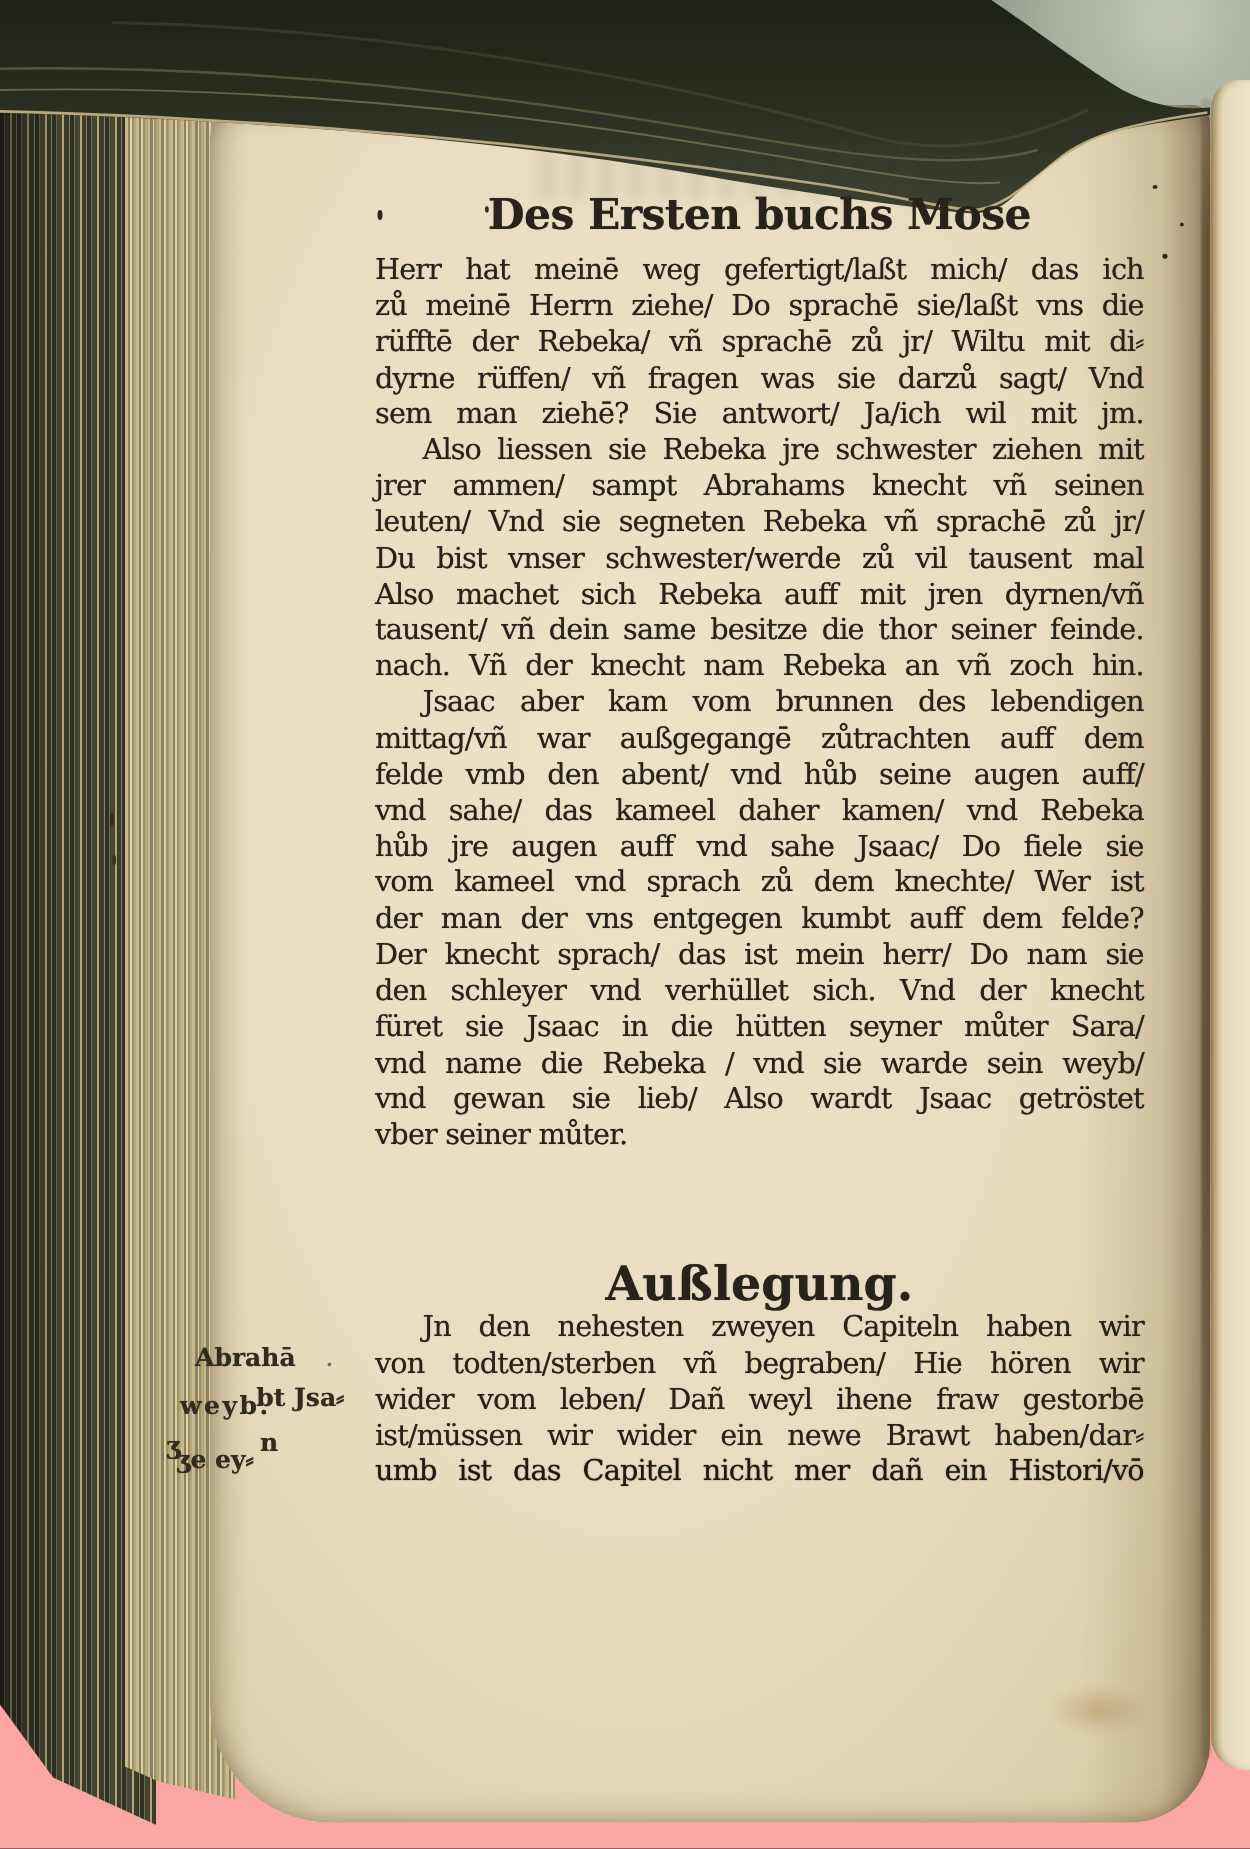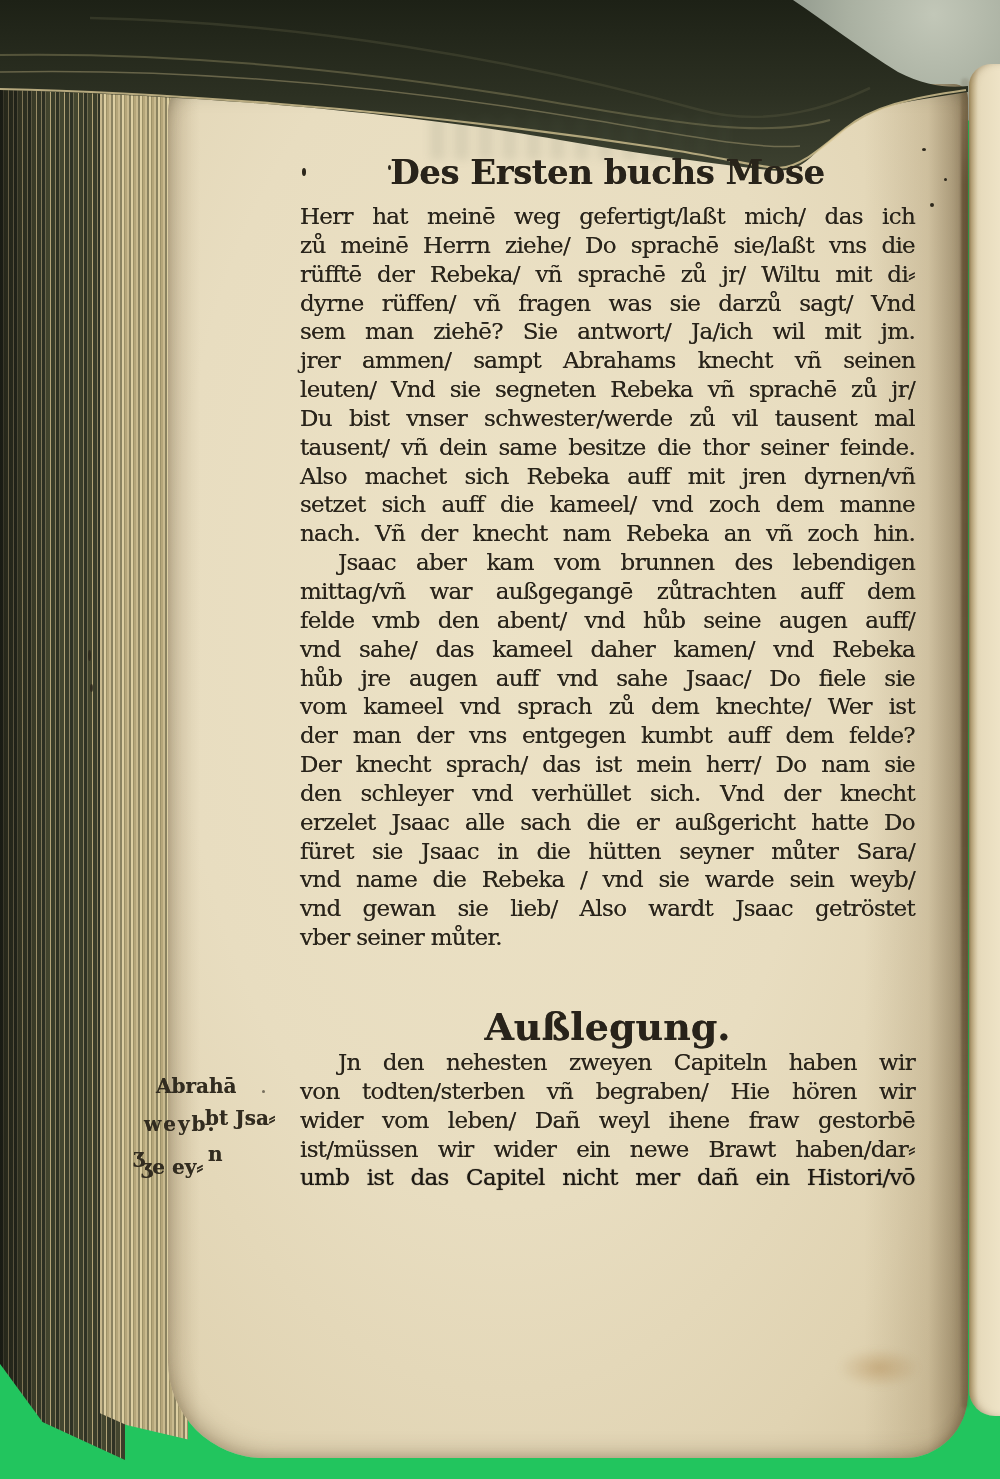--- a/index.html
+++ b/index.html
@@ -1,17 +1,17 @@
 <!DOCTYPE html>
 <html><head>
 <meta charset="utf-8">
 <style>
   html,body{margin:0;padding:0;background:#000;}
   .scene{position:relative;width:1000px;height:1479px;overflow:hidden;
-         background:#22c55e;font-family:"DejaVu Serif", serif;}
+         background:#fca5a5;font-family:"DejaVu Serif", serif;}
 
   
   .edge-left-outer{position:absolute;left:0;top:0;width:125px;height:1460px;z-index:1;
     background:
       linear-gradient(90deg, rgba(8,8,6,.55) 0, rgba(8,8,6,0) 40%),
       repeating-linear-gradient(90deg,
         #2f3224 0 3px,#6f6b4f 3px 4px,#44462f 4px 8px,
         #b3a478 8px 9.5px,#3a3d2a 9.5px 13px,#8a8160 13px 14px);
     clip-path:polygon(0 0,100% 0,100% 100%,34% 97.4%,0 93.4%);}
   .edge-left-inner{position:absolute;left:100px;top:0;width:88px;height:1460px;z-index:1;
@@ -137,37 +137,36 @@
   <div class="speck sp8"></div>
 
   <div class="header ink">Des Ersten buchs Mose</div>
 
   <div class="textcol">
     <div class="line ink">Herr hat meinē weg gefertigt/laßt mich/ das ich</div>
     <div class="line ink">zů meinē Herrn ziehe/ Do sprachē sie/laßt vns die</div>
     <div class="line ink">rüfftē der Rebeka/ vñ sprachē zů jr/ Wiltu mit di⸗</div>
     <div class="line ink">dyrne rüffen/ vñ fragen was sie darzů sagt/ Vnd</div>
     <div class="line ink">sem man ziehē? Sie antwort/ Ja/ich wil mit jm.</div>
+    <div class="line ink ind">Also liessen sie Rebeka jre schwester ziehen mit</div>
     <div class="line ink">jrer ammen/ sampt Abrahams knecht vñ seinen</div>
     <div class="line ink">leuten/ Vnd sie segneten Rebeka vñ sprachē zů jr/</div>
     <div class="line ink">Du bist vnser schwester/werde zů vil tausent mal</div>
+    <div class="line ink">Also machet sich Rebeka auff mit jren dyrnen/vñ</div>
     <div class="line ink">tausent/ vñ dein same besitze die thor seiner feinde.</div>
-    <div class="line ink">Also machet sich Rebeka auff mit jren dyrnen/vñ</div>
-    <div class="line ink">setzet sich auff die kameel/ vnd zoch dem manne</div>
     <div class="line ink">nach. Vñ der knecht nam Rebeka an vñ zoch hin.</div>
     <div class="line ink ind">Jsaac aber kam vom brunnen des lebendigen</div>
     <div class="line ink">mittag/vñ war außgegangē zůtrachten auff dem</div>
     <div class="line ink">felde vmb den abent/ vnd hůb seine augen auff/</div>
     <div class="line ink">vnd sahe/ das kameel daher kamen/ vnd Rebeka</div>
     <div class="line ink">hůb jre augen auff vnd sahe Jsaac/ Do fiele sie</div>
     <div class="line ink">vom kameel vnd sprach zů dem knechte/ Wer ist</div>
     <div class="line ink">der man der vns entgegen kumbt auff dem felde?</div>
     <div class="line ink">Der knecht sprach/ das ist mein herr/ Do nam sie</div>
     <div class="line ink">den schleyer vnd verhüllet sich. Vnd der knecht</div>
-    <div class="line ink">erzelet Jsaac alle sach die er außgericht hatte Do</div>
     <div class="line ink">füret sie Jsaac in die hütten seyner můter Sara/</div>
     <div class="line ink">vnd name die Rebeka / vnd sie warde sein weyb/</div>
     <div class="line ink">vnd gewan sie lieb/ Also wardt Jsaac getröstet</div>
     <div class="line ink end">vber seiner můter.</div>
   </div>
 
   <div class="sec-head ink">Außlegung.</div>
   <div class="sec-col">
     <div class="line ink ind">Jn den nehesten zweyen Capiteln haben wir</div>
     <div class="line ink">von todten/sterben vñ begraben/ Hie hören wir</div>

